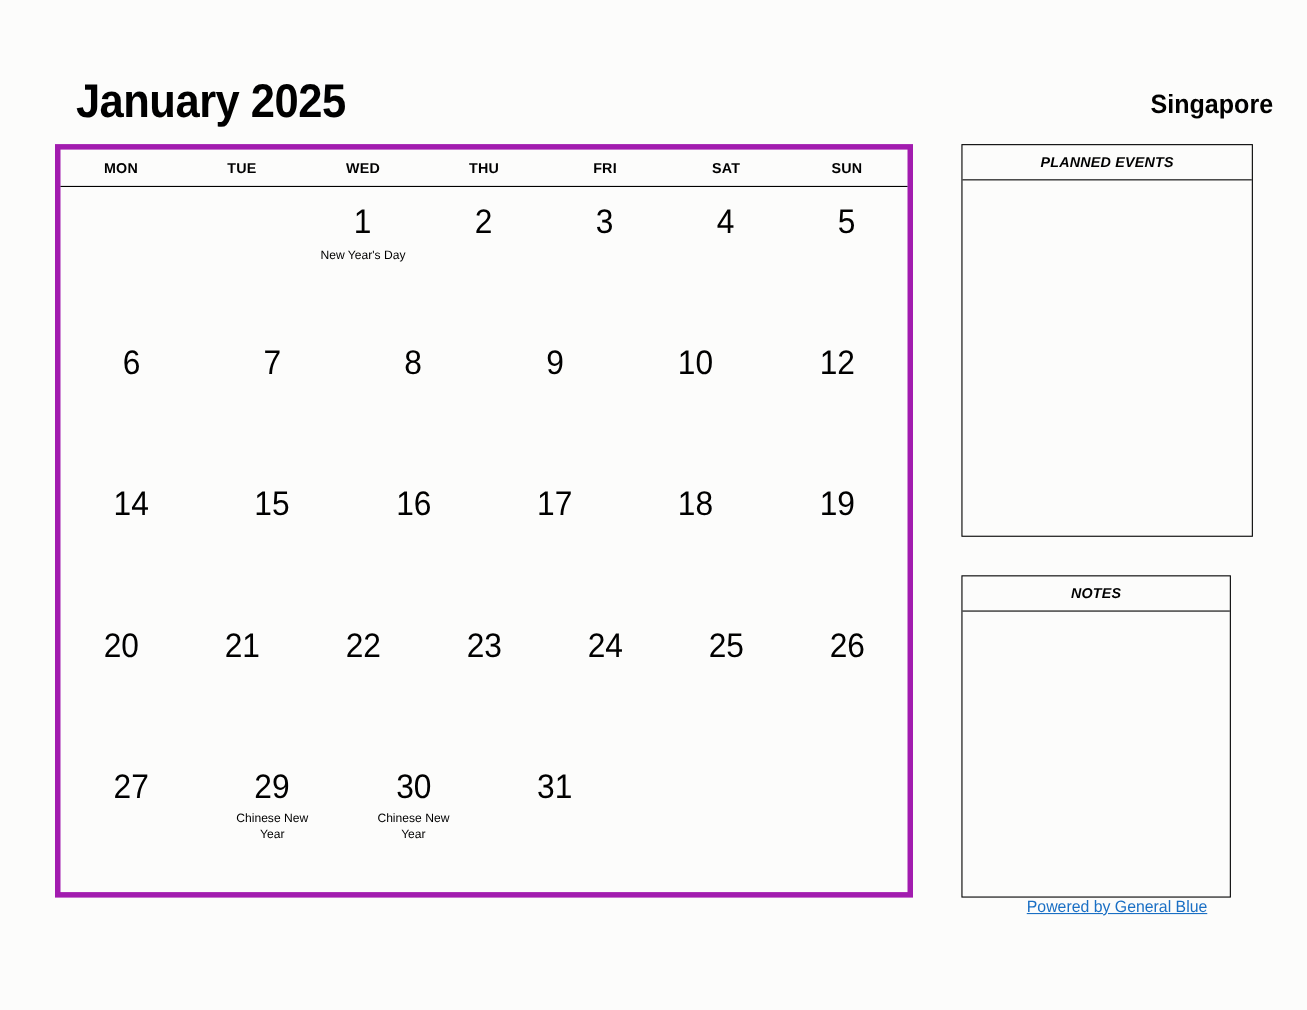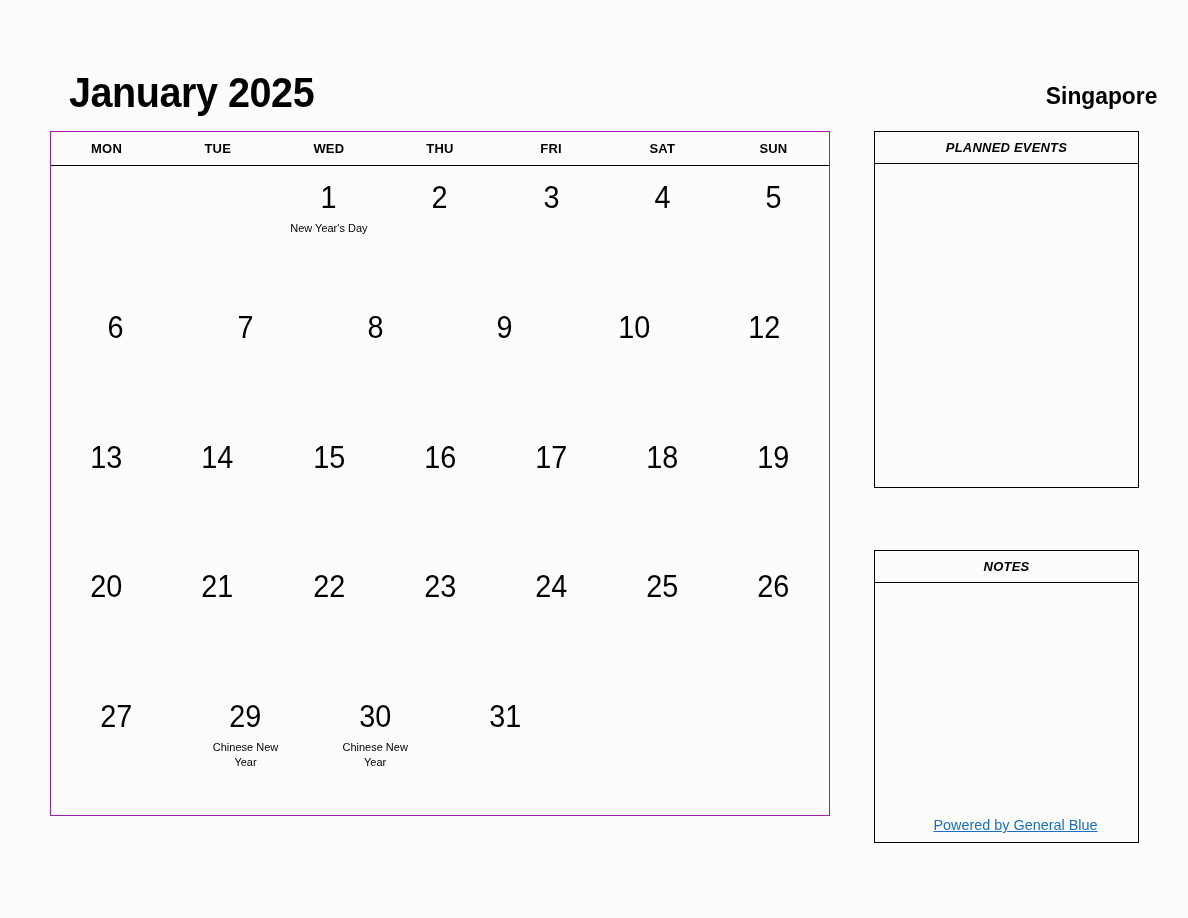--- a/index.html
+++ b/index.html
@@ -47,21 +47,21 @@
     white-space: nowrap;
   }
 
   
   .calendar {
     position: absolute;
     left: 50px;
     top: 131px;
     width: 780px;
     height: 685px;
-    border: 1px solid #a21caf;
+    border: 5px solid #a21caf;
     box-sizing: border-box;
     background: transparent;
     display: flex;
     flex-direction: column;
   }
   .weekday-row {
     display: flex;
     height: 33px;
     border-bottom: 1px solid #000;
     flex: 0 0 auto;
@@ -121,22 +121,22 @@
     font-style: italic;
   }
   .panel-events {
     left: 874px;
     top: 131px;
     width: 265px;
     height: 357px;
   }
   .panel-notes {
     left: 874px;
-    top: 550px;
-    width: 265px;
+    top: 523px;
+    width: 245px;
     height: 293px;
   }
   .panel-title {
     height: 31px;
     flex: 0 0 auto;
     border-bottom: 1px solid #000;
     display: flex;
     align-items: center;
     justify-content: center;
     font-size: 13px;
@@ -235,24 +235,20 @@
           <span class="day-event"></span>
         </div>
       <div class="day-cell">
           <span class="day-num">12</span>
           <span class="day-event"></span>
         </div>
     </div>
 
     <div class="week-row">
       <div class="day-cell">
-          <span class="day-num">13</span>
-          <span class="day-event"></span>
-        </div>
-      <div class="day-cell">
           <span class="day-num">14</span>
           <span class="day-event"></span>
         </div>
       <div class="day-cell">
           <span class="day-num">15</span>
           <span class="day-event"></span>
         </div>
       <div class="day-cell">
           <span class="day-num">16</span>
           <span class="day-event"></span>

